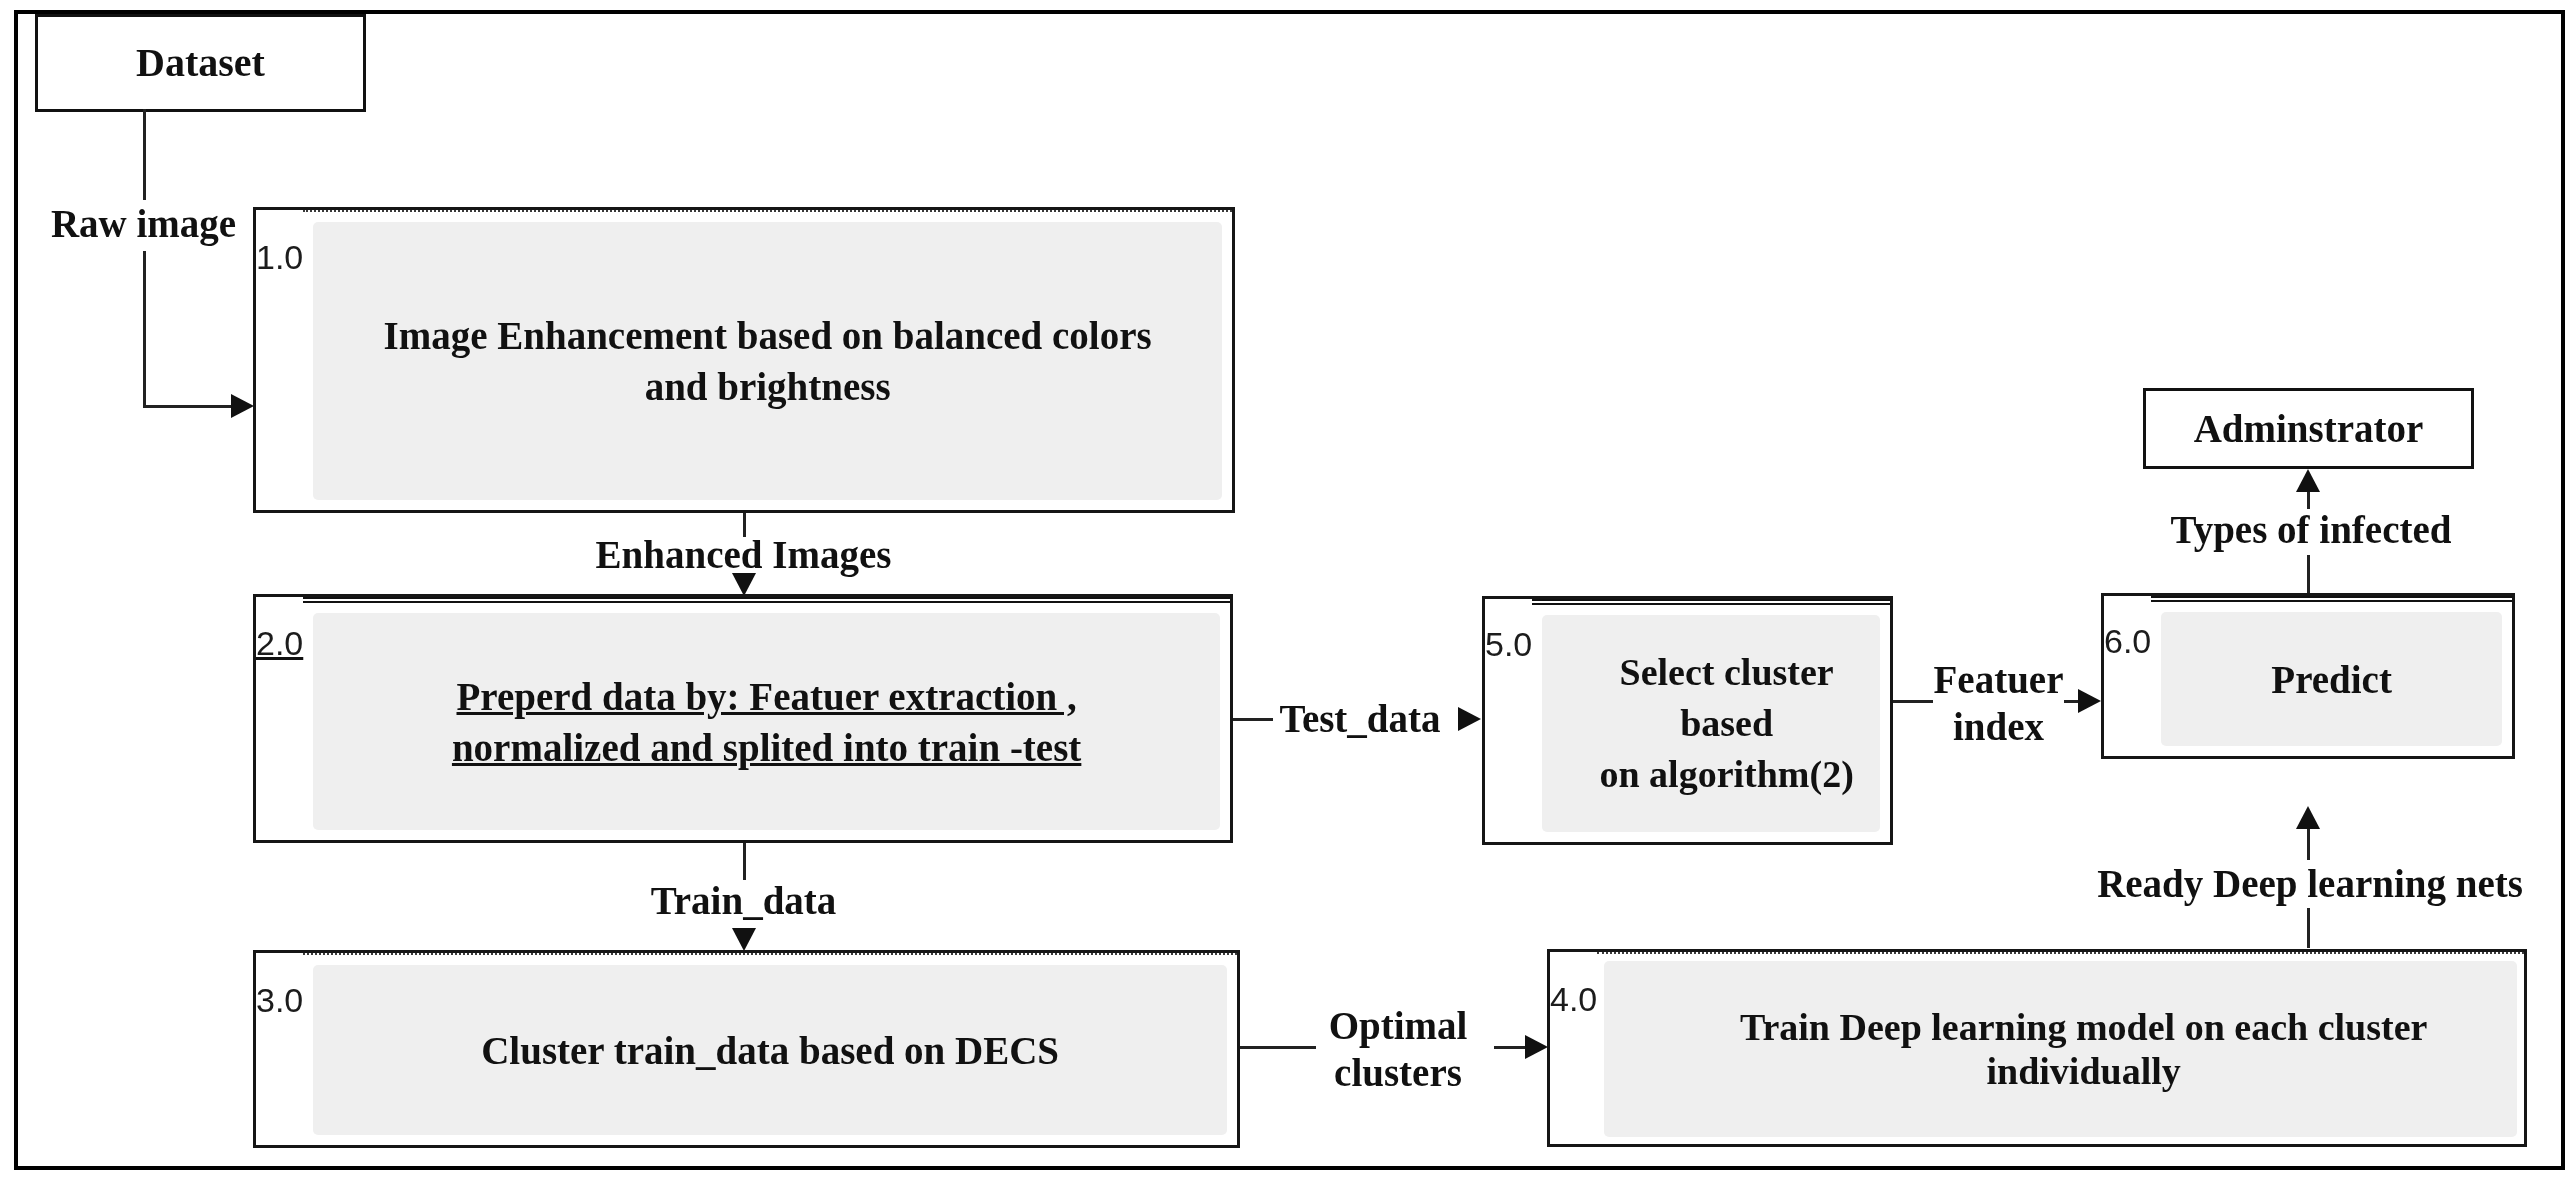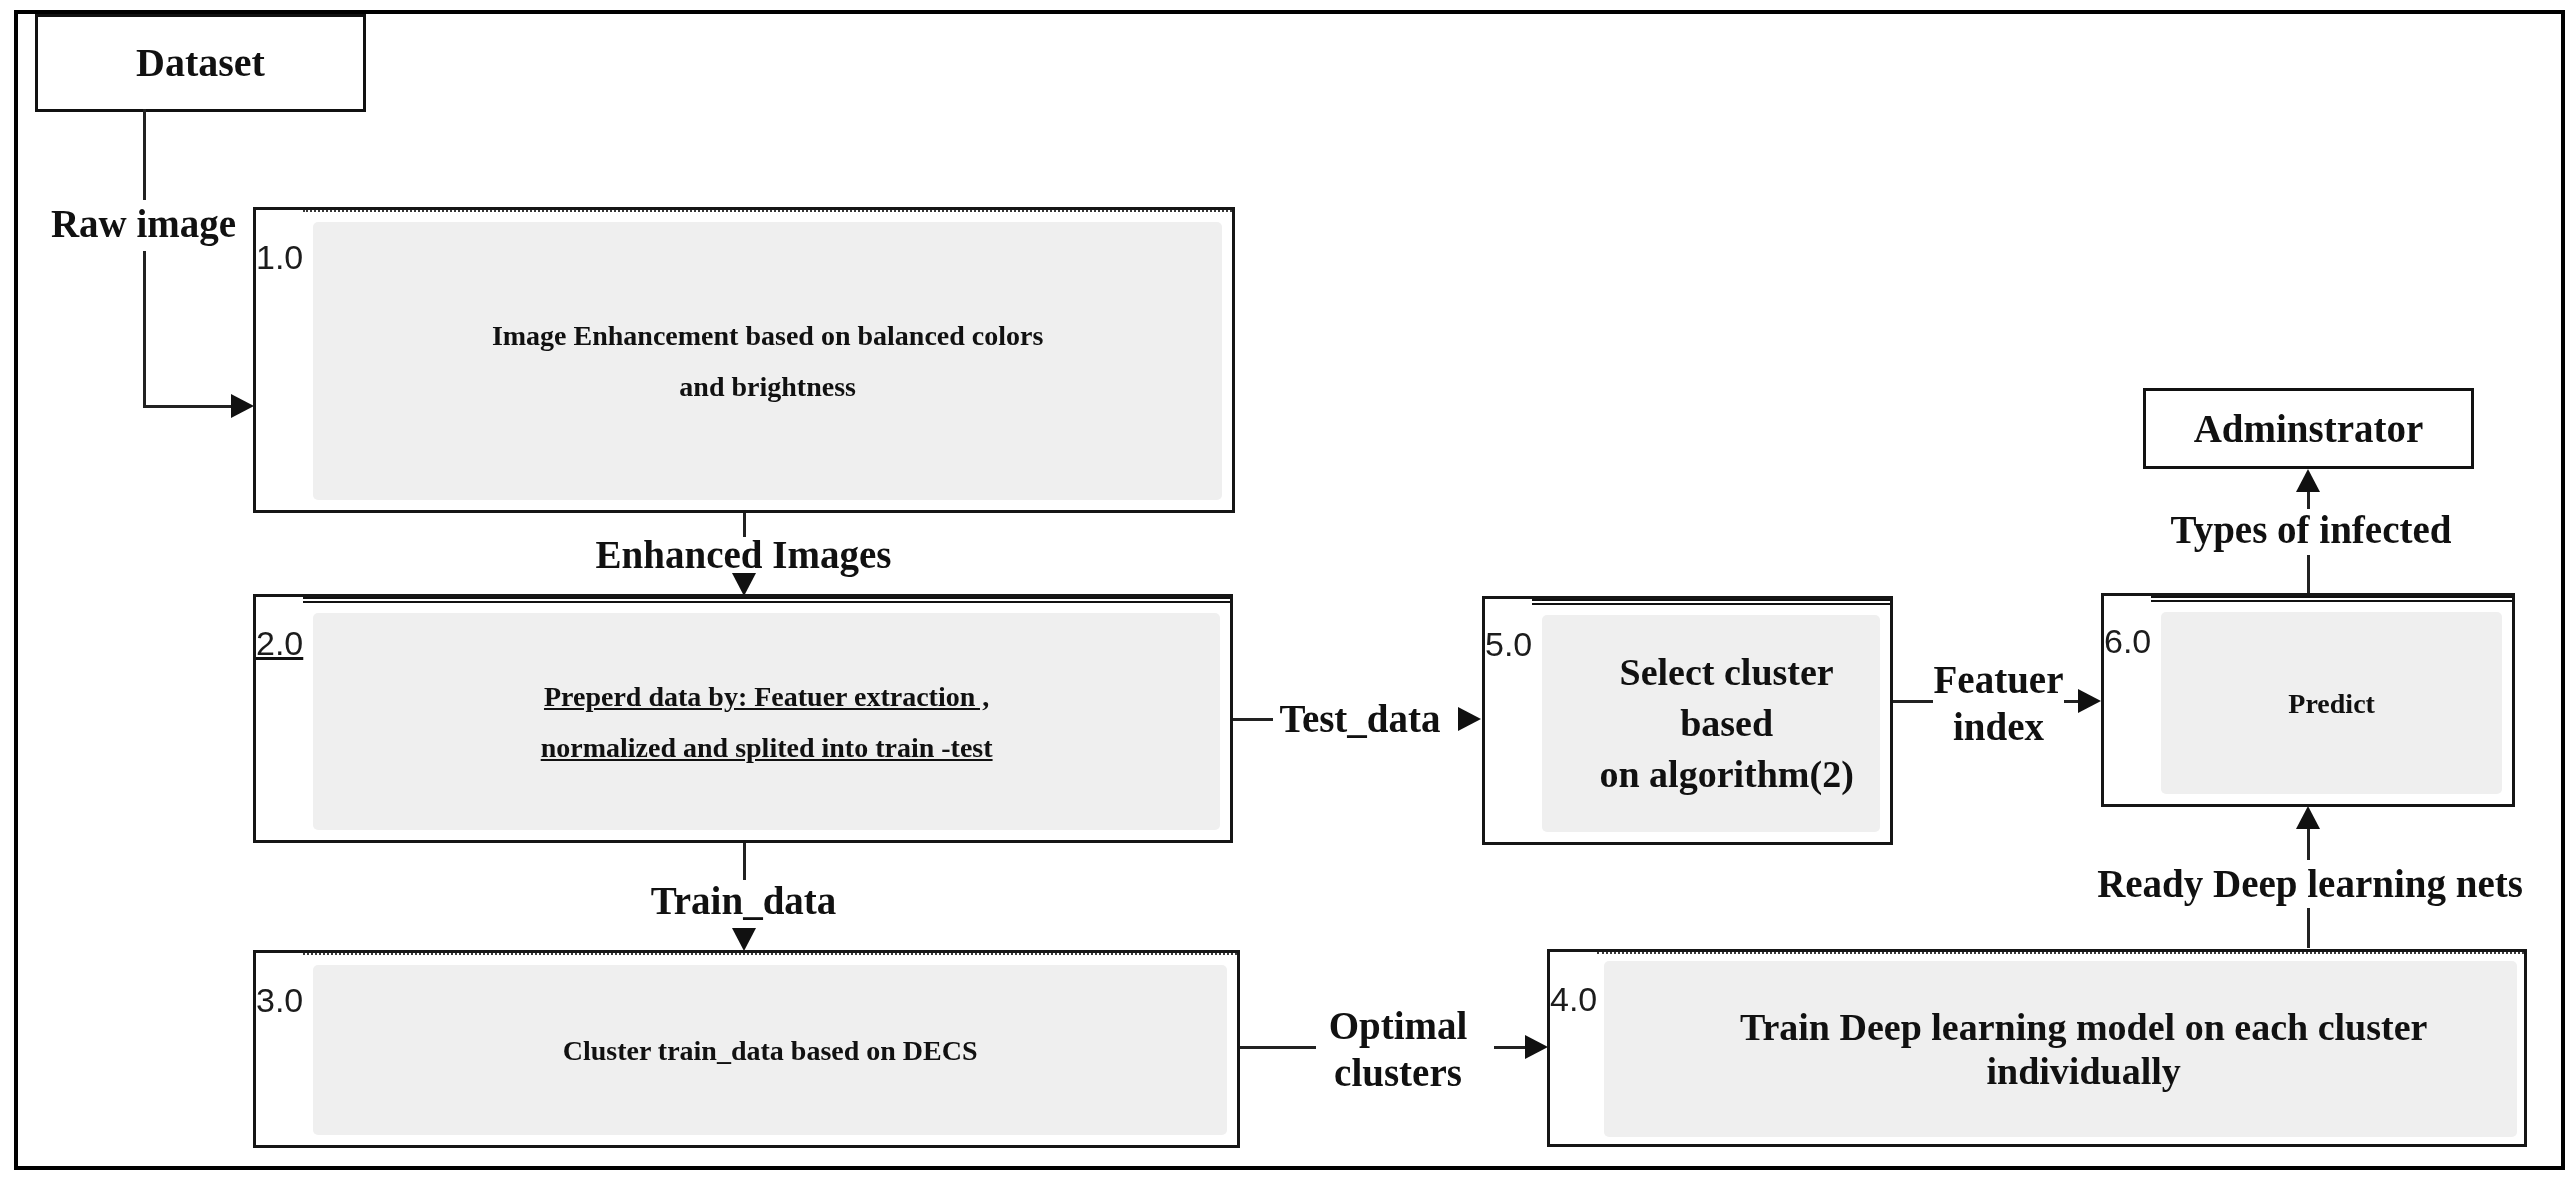--- a/index.html
+++ b/index.html
@@ -9,21 +9,21 @@
   .ebox{position:absolute;border:3.4px solid #111;background:#fff;display:flex;
         align-items:center;justify-content:center;font-weight:bold;font-size:40px;}
   .pbox{position:absolute;border:3.4px solid #161616;background:#fff;display:flex;
         flex-direction:row;box-sizing:border-box;}
   .phead{display:flex;align-items:center;justify-content:center;
          font-family:"Liberation Sans",sans-serif;font-size:34px;color:#1c1c1c;box-sizing:border-box;}
   .pbody{flex:1;display:flex;box-sizing:border-box;}
   .div-dot{border-top:2.5px dotted #3a3a3a;}
   .div-dbl{border-top:6.7px double #111;}
   .panel{flex:1;margin:10px;background:#efefef;border-radius:5px;display:flex;flex-direction:column;
-         align-items:center;justify-content:center;font-weight:bold;font-size:28px;text-align:center;}
+         align-items:center;justify-content:center;font-weight:bold;font-size:39px;text-align:center;}
   .panel span{display:block;line-height:51px;}
   .lbl{position:absolute;font-weight:bold;font-size:39px;text-align:center;line-height:44px;
        text-shadow:0 0 5px #fff,0 0 5px #fff;}
   .lbl2 span{display:block;line-height:47px;}
   .hline{position:absolute;height:3.4px;background:#222;}
   .vline{position:absolute;width:3.4px;background:#222;}
   .arr{position:absolute;width:0;height:0;}
   .arr.r{border-top:12.6px solid transparent;border-bottom:12.6px solid transparent;border-left:23.6px solid #111;}
   .arr.d{border-left:12.6px solid transparent;border-right:12.6px solid transparent;border-top:23px solid #111;}
   .arr.u{border-left:12.6px solid transparent;border-right:12.6px solid transparent;border-bottom:23px solid #111;}
@@ -125,21 +125,21 @@
   </div>
 
   <div class="hline" style="left:1893px;top:700px;width:40px;"></div>
   <div class="lbl lbl2" style="left:1927px;top:656px;width:143px;">
     <span>Featuer</span>
     <span>index</span>
   </div>
   <div class="hline" style="left:2064px;top:700px;width:15px;"></div>
   <div class="arr r" style="left:2078px;top:689px;"></div>
 
-  <div class="pbox" style="left:2101px;top:593px;width:414px;height:214px;">
+  <div class="pbox" style="left:2101px;top:593px;width:414px;height:166px;">
     <div class="phead" style="height:91px;">
       <span>6.0</span>
     </div>
     <div class="pbody div-dbl">
       <div class="panel">
         <span>Predict</span>
       </div>
     </div>
   </div>
 

